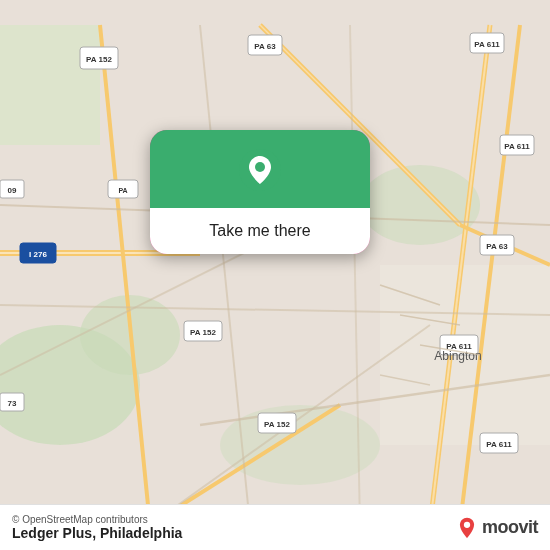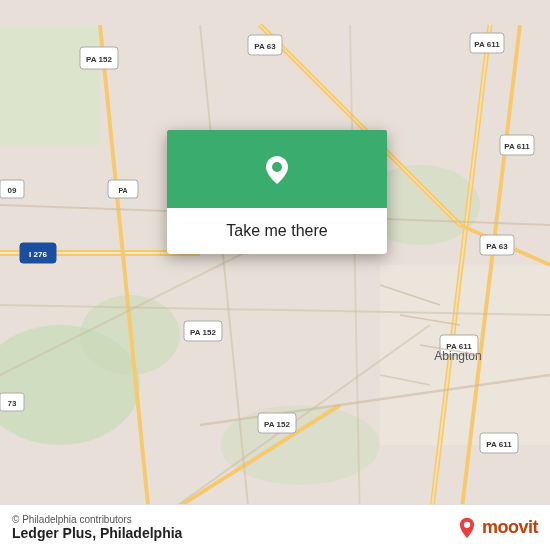--- a/index.html
+++ b/index.html
@@ -23,24 +23,24 @@
     #map-svg {
       position: absolute;
       top: 0; left: 0;
       width: 100%; height: 100%;
     }
 
     
     #popup-card {
       position: absolute;
       top: 130px;
-      left: 167px;
+      left: 150px;
       width: 220px;
       background: #ec4899;
-      border-radius: 3px;
+      border-radius: 17px;
       box-shadow: 0 4px 16px rgba(0,0,0,0.35);
       overflow: hidden;
       z-index: 10;
     }
 
     #popup-header {
       background: #3aad6e;
       display: flex;
       align-items: center;
       justify-content: center;
@@ -108,21 +108,21 @@
     }
 
     .moovit-pin {
       width: 22px;
       height: 22px;
     }
 
     .moovit-text {
       font-size: 18px;
       font-weight: bold;
-      color: #c2410c;
+      color: #404040;
       letter-spacing: -0.5px;
       text-align: right;
     }
   </style>
 </head>
 <body>
 
 <div id="map-container">
 
   <svg id="map-svg" viewBox="0 0 550 500" xmlns="http://www.w3.org/2000/svg">
@@ -218,21 +218,21 @@
 
         <path d="M22 8 C16 8 11 13 11 19 C11 27 22 36 22 36 C22 36 33 27 33 19 C33 13 28 8 22 8 Z" fill="white"></path>
         <circle cx="22" cy="19" r="5" fill="#3aad6e"></circle>
       </svg>
     </div>
     <button id="popup-button">Take me there</button>
   </div>
 
   <div id="bottom-bar">
     <div id="location-info">
-      <span id="osm-attribution">© Philadelphia contributors</span>
+      <span id="osm-attribution">© OpenStreetMap contributors</span>
       <span id="location-name">Ledger Plus, Philadelphia</span>
     </div>
 
     <div id="moovit-logo">
 
       <svg class="moovit-pin" viewBox="0 0 22 28" xmlns="http://www.w3.org/2000/svg">
         <path d="M11 1 C6 1 2 5 2 10 C2 17 11 27 11 27 C11 27 20 17 20 10 C20 5 16 1 11 1 Z" fill="#e84040"></path>
         <circle cx="11" cy="10" r="4" fill="white"></circle>
       </svg>
       <span class="moovit-text">moovit</span>

